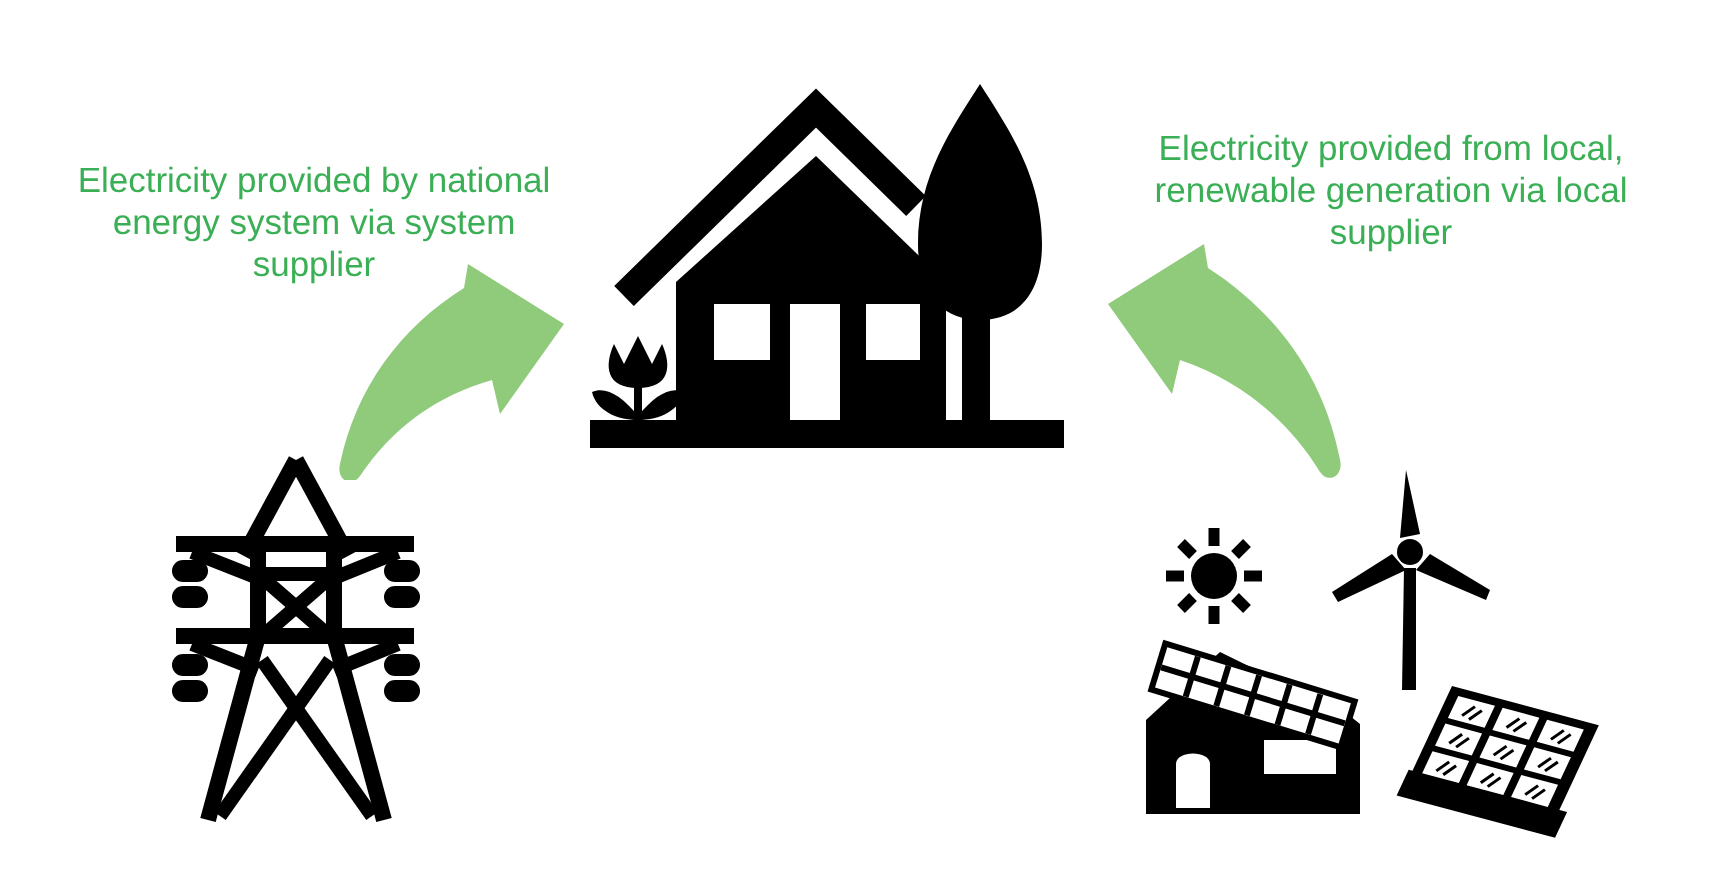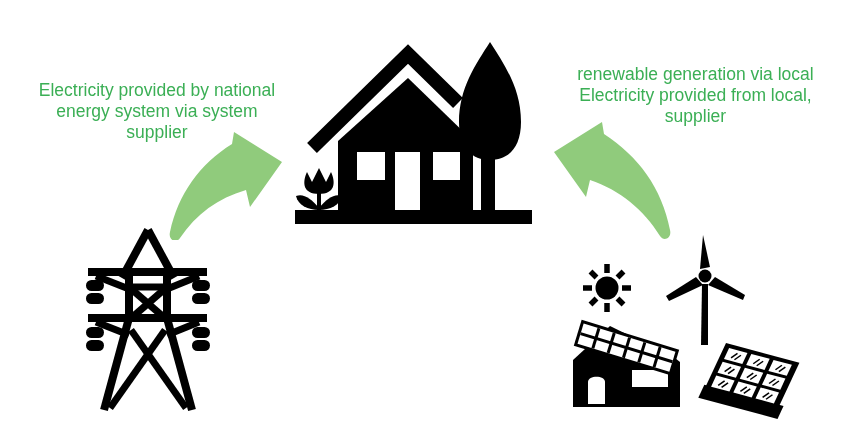--- a/index.html
+++ b/index.html
@@ -23,22 +23,22 @@
 
 <div class="canvas">
 
   <div class="label label-national">
     <div>Electricity provided by national</div>
     <div>energy system via system</div>
     <div>supplier</div>
   </div>
 
   <div class="label label-local">
+    <div>Electricity provided from local,</div>
     <div>renewable generation via local</div>
-    <div>Electricity provided from local,</div>
     <div>supplier</div>
   </div>
 
   <div class="icon black-icon" style="left:283px;top:36px;">
     <svg width="255" height="192" viewBox="0 0 255 192">
 
       <polyline points="29,112 125,18 175,67" fill="none" stroke="currentColor" stroke-width="14" stroke-miterlimit="12"></polyline>
 
       <rect x="198" y="84" width="14" height="96" fill="currentColor"></rect>
       <path d="M207,6 C193,28 176,52 176,86 C176,112 189,124 207,124 C225,124 238,112 238,86 C238,52 221,28 207,6 Z" fill="currentColor"></path>

